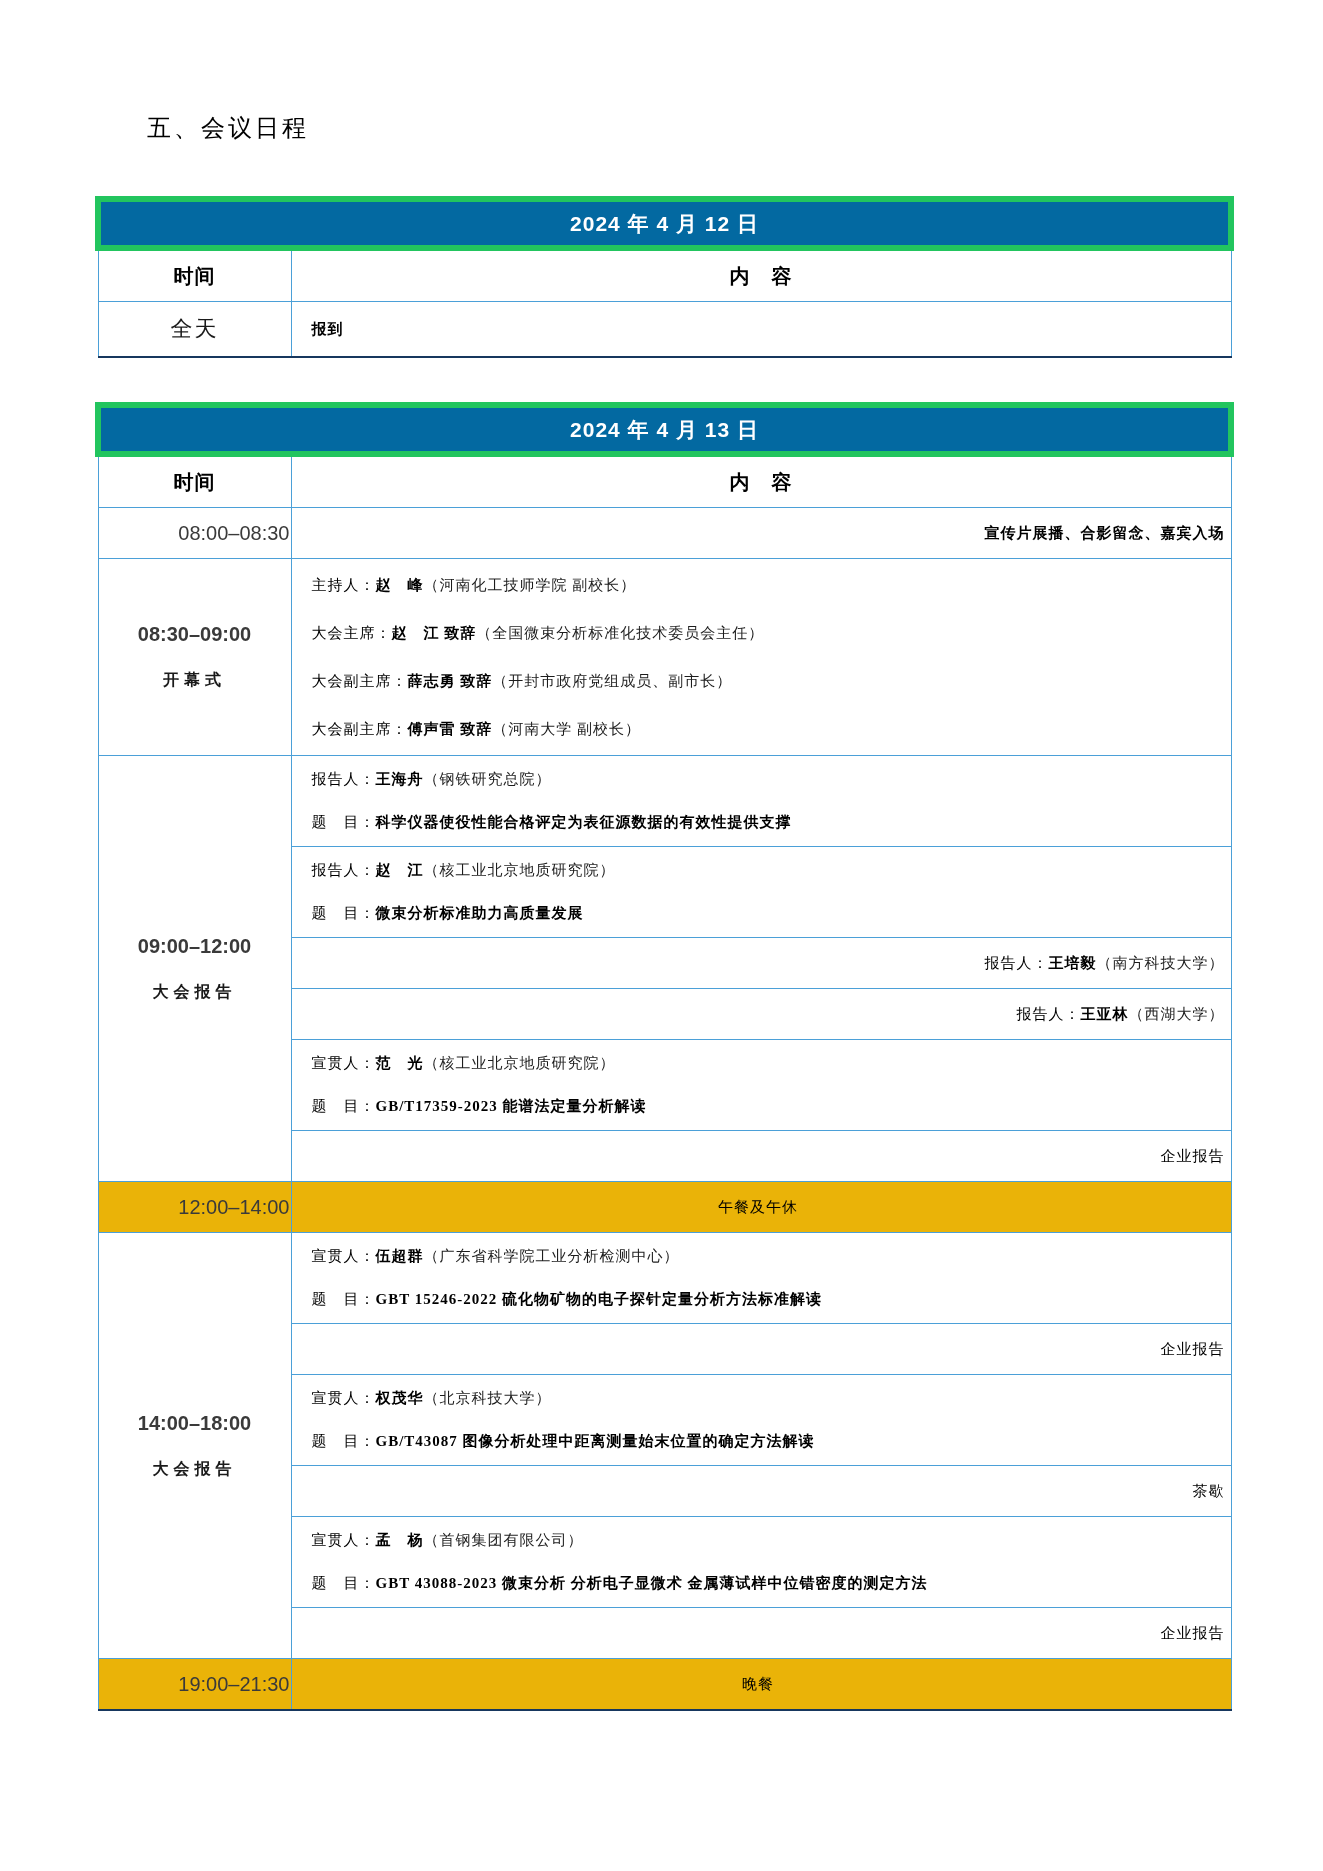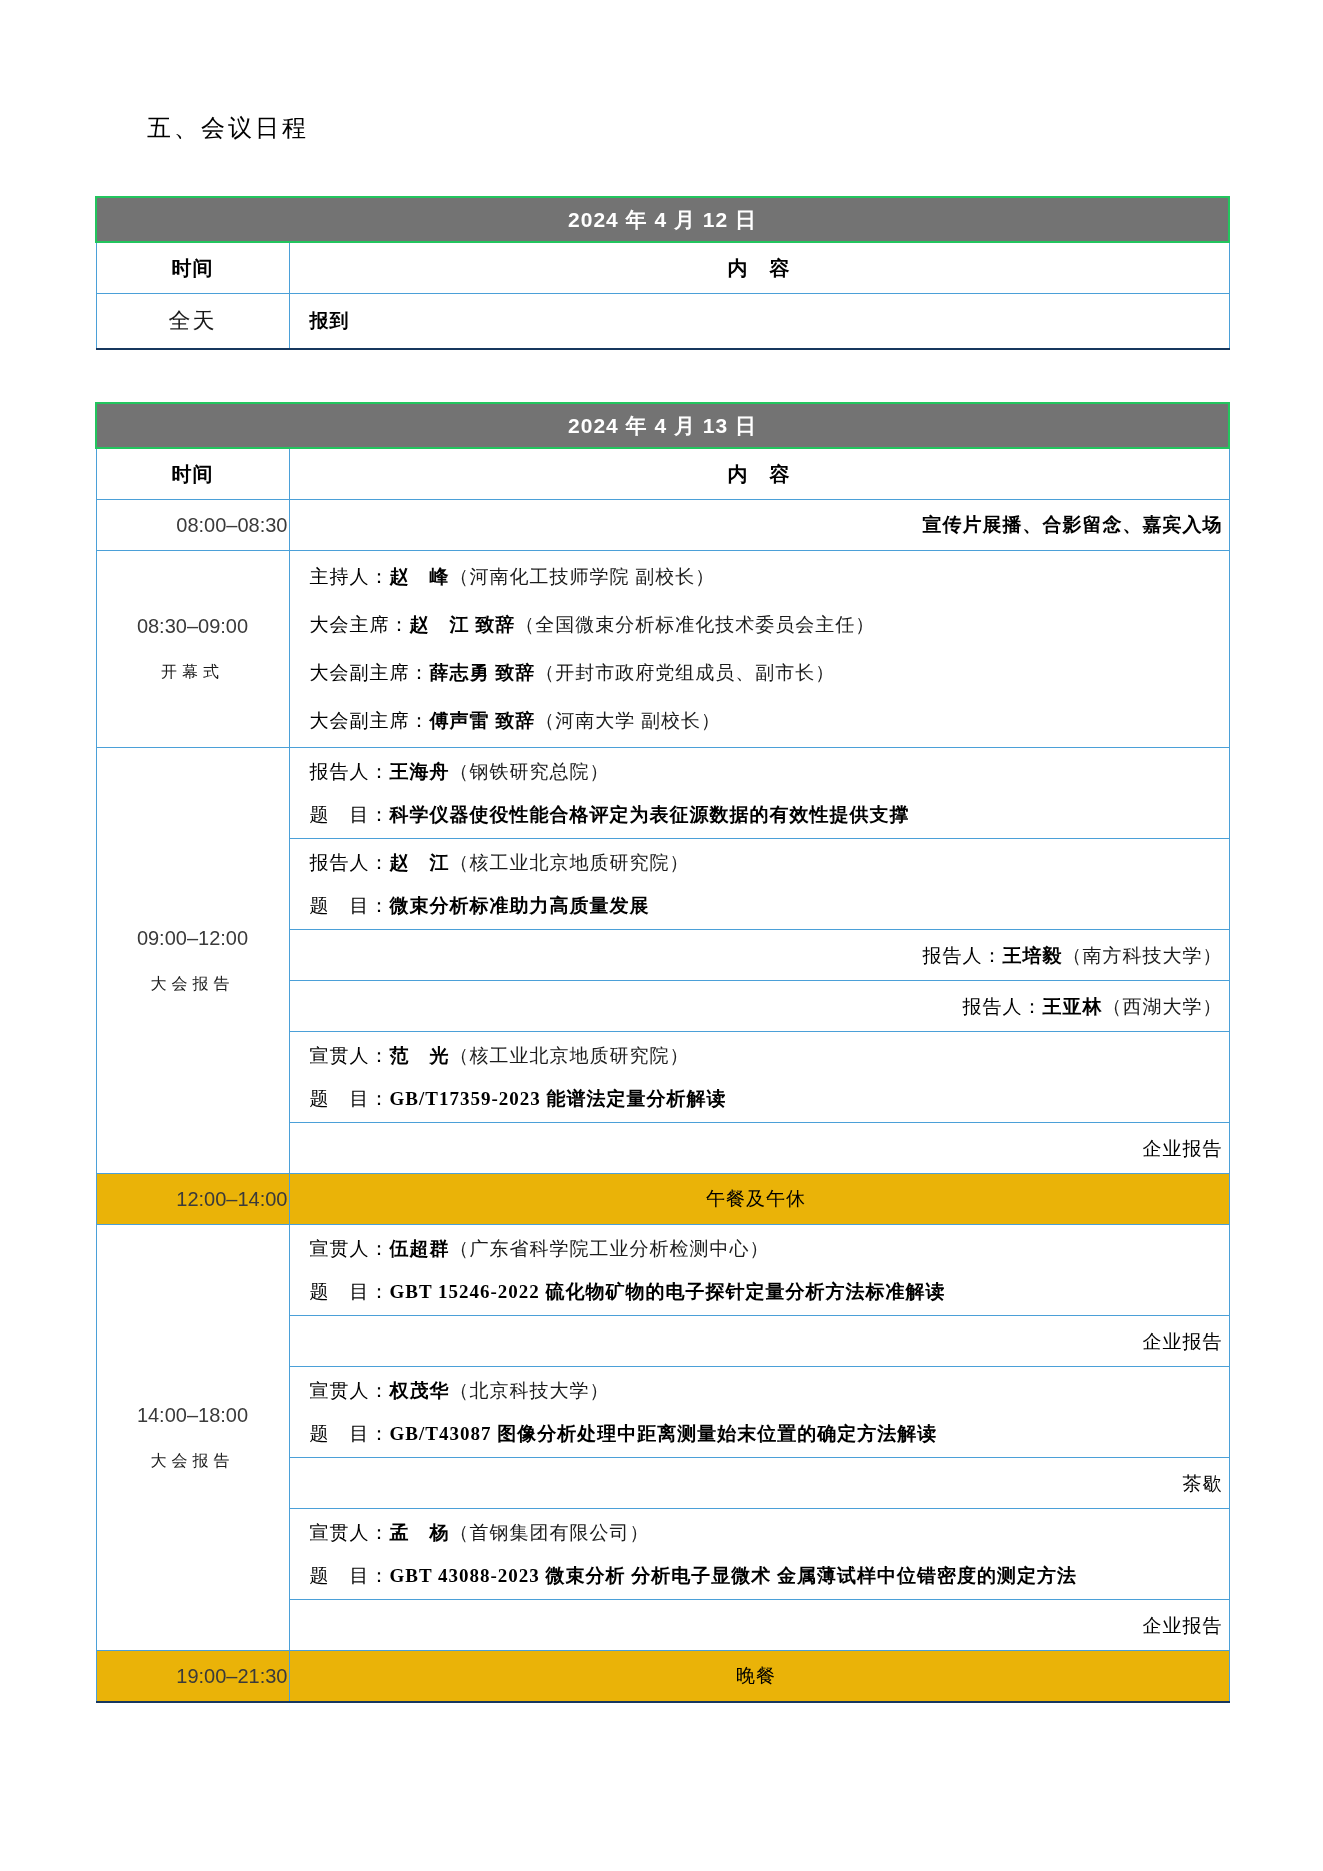--- a/index.html
+++ b/index.html
@@ -7,32 +7,32 @@
         font-family:"Liberation Serif",serif;color:#000;}
   .doc-title{position:absolute;left:147px;top:112px;font-size:24px;font-weight:400;
              letter-spacing:3px;}
   table.sched{position:absolute;left:95px;width:1133px;border-collapse:collapse;
               table-layout:fixed;}
   table.t1{top:196px;}
   table.t2{top:402px;}
   col.c-time{width:193px;}
   col.c-content{width:940px;}
   .sched td{border:1px solid #4BA0D8;vertical-align:middle;}
-  tr.datebar td{background:#737373;border:2px solid #22c55e;color:#fff;
+  tr.datebar td{background:#0369a1;border:6px solid #22c55e;color:#fff;
                 font-family:"Liberation Sans",sans-serif;font-weight:bold;font-size:21px;
                 text-align:center;height:41px;letter-spacing:1px;}
   tr.head td{font-weight:bold;font-size:20px;text-align:center;height:48px;letter-spacing:1px;}
   td.time{font-family:"Liberation Sans",sans-serif;font-size:20px;color:#3a3a3a;
           text-align:center;}
-  td.time .t-line{line-height:46px;}
+  td.time .t-line{line-height:46px;font-weight:bold;}
   td.time .zh{font-family:"Liberation Serif",serif;font-size:16px;color:#1a1a1a;
               letter-spacing:5px;}
   td.time .zh2{font-family:"Liberation Serif",serif;font-size:22px;color:#1a1a1a;
                letter-spacing:2px;}
-  td.content{padding:2px 6px 2px 20px;font-size:19px;letter-spacing:1px;}
+  td.content{padding:2px 6px 2px 20px;font-size:15px;letter-spacing:1px;}
   .line{line-height:43px;}
   td.content.opening .line{line-height:48px;}
   .b{font-weight:bold;}
   .aff{color:#1c1c1c;}
   td.single{height:46px;text-align:right;}
   td.row50{height:50px;}
   tr.hl td{background:#eab308;}
   td.center{text-align:center;padding-left:0;}
   tr.lastrow td{border-bottom:2px solid #17375E;}
 </style>

